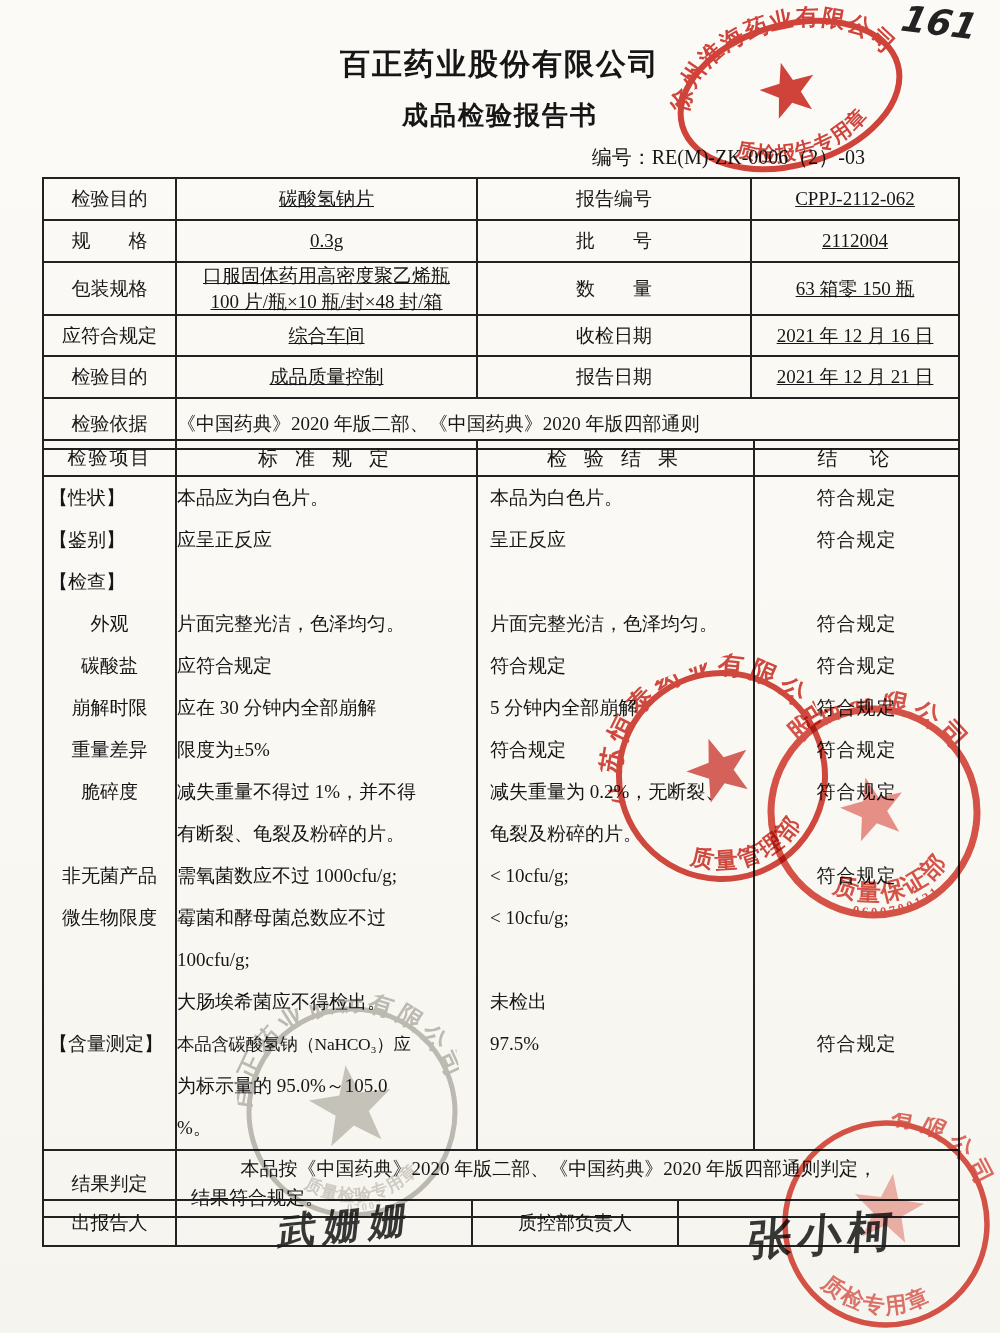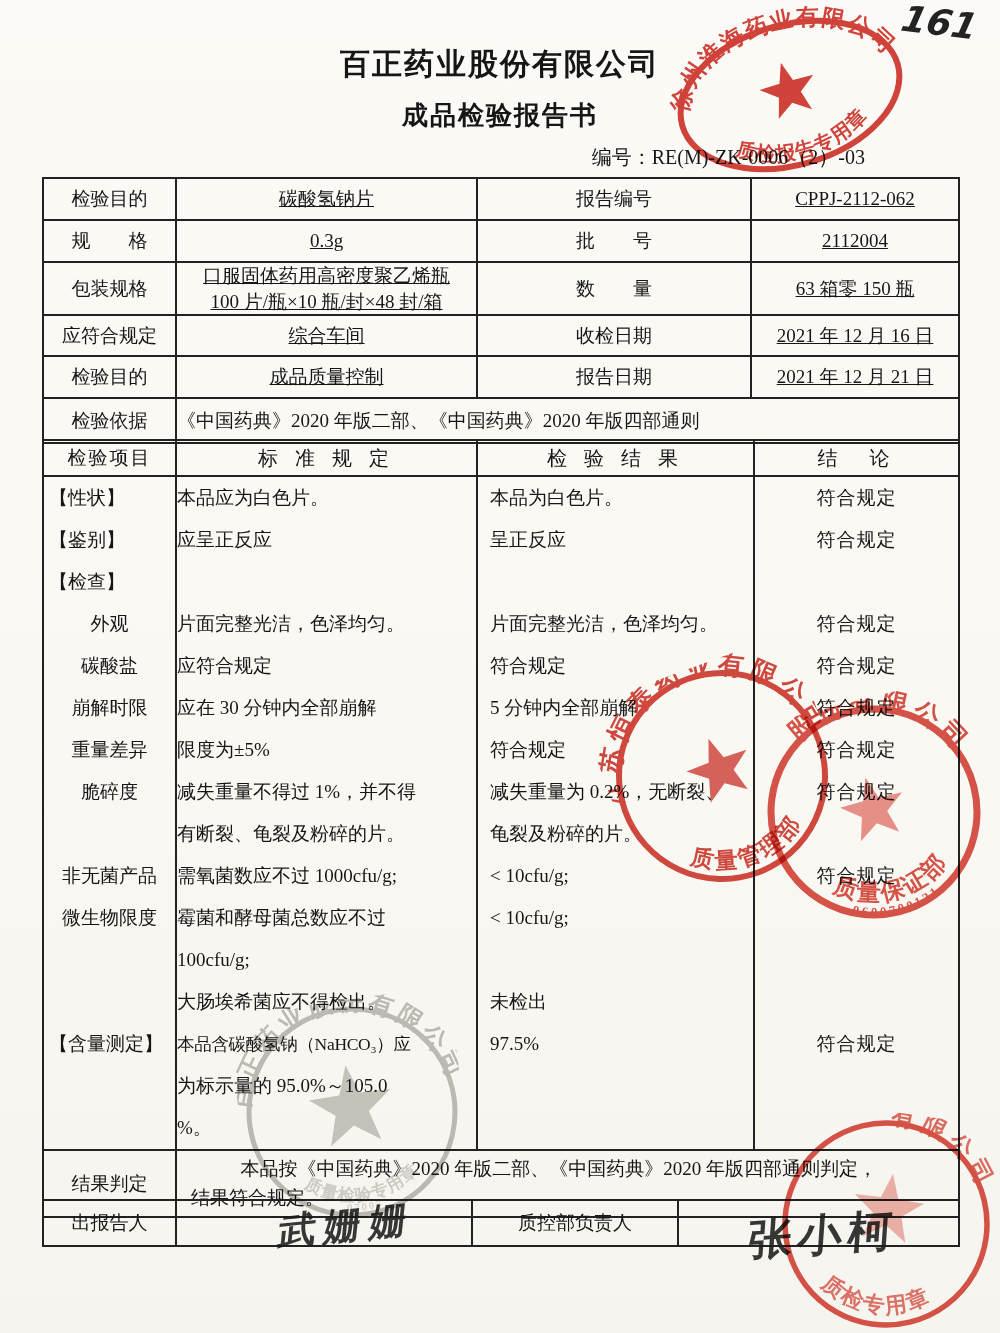--- a/index.html
+++ b/index.html
@@ -80,21 +80,21 @@
       <td class="val">综合车间</td>
       <td class="lab">收检日期</td>
       <td class="val">2021 年 12 月 16 日</td>
     </tr>
     <tr style="height:42px">
       <td class="lab">检验目的</td>
       <td class="val">成品质量控制</td>
       <td class="lab">报告日期</td>
       <td class="val">2021 年 12 月 21 日</td>
     </tr>
-    <tr style="height:45px">
+    <tr style="height:51px">
       <td class="lab">检验依据</td>
       <td class="basis" colspan="3">《中国药典》2020 年版二部、《中国药典》2020 年版四部通则</td>
     </tr>
   </tbody>
     </table>
 
   <table class="tbl" style="top:439px;">
     <colgroup>
         <col style="width:133px">
         <col style="width:301px">

